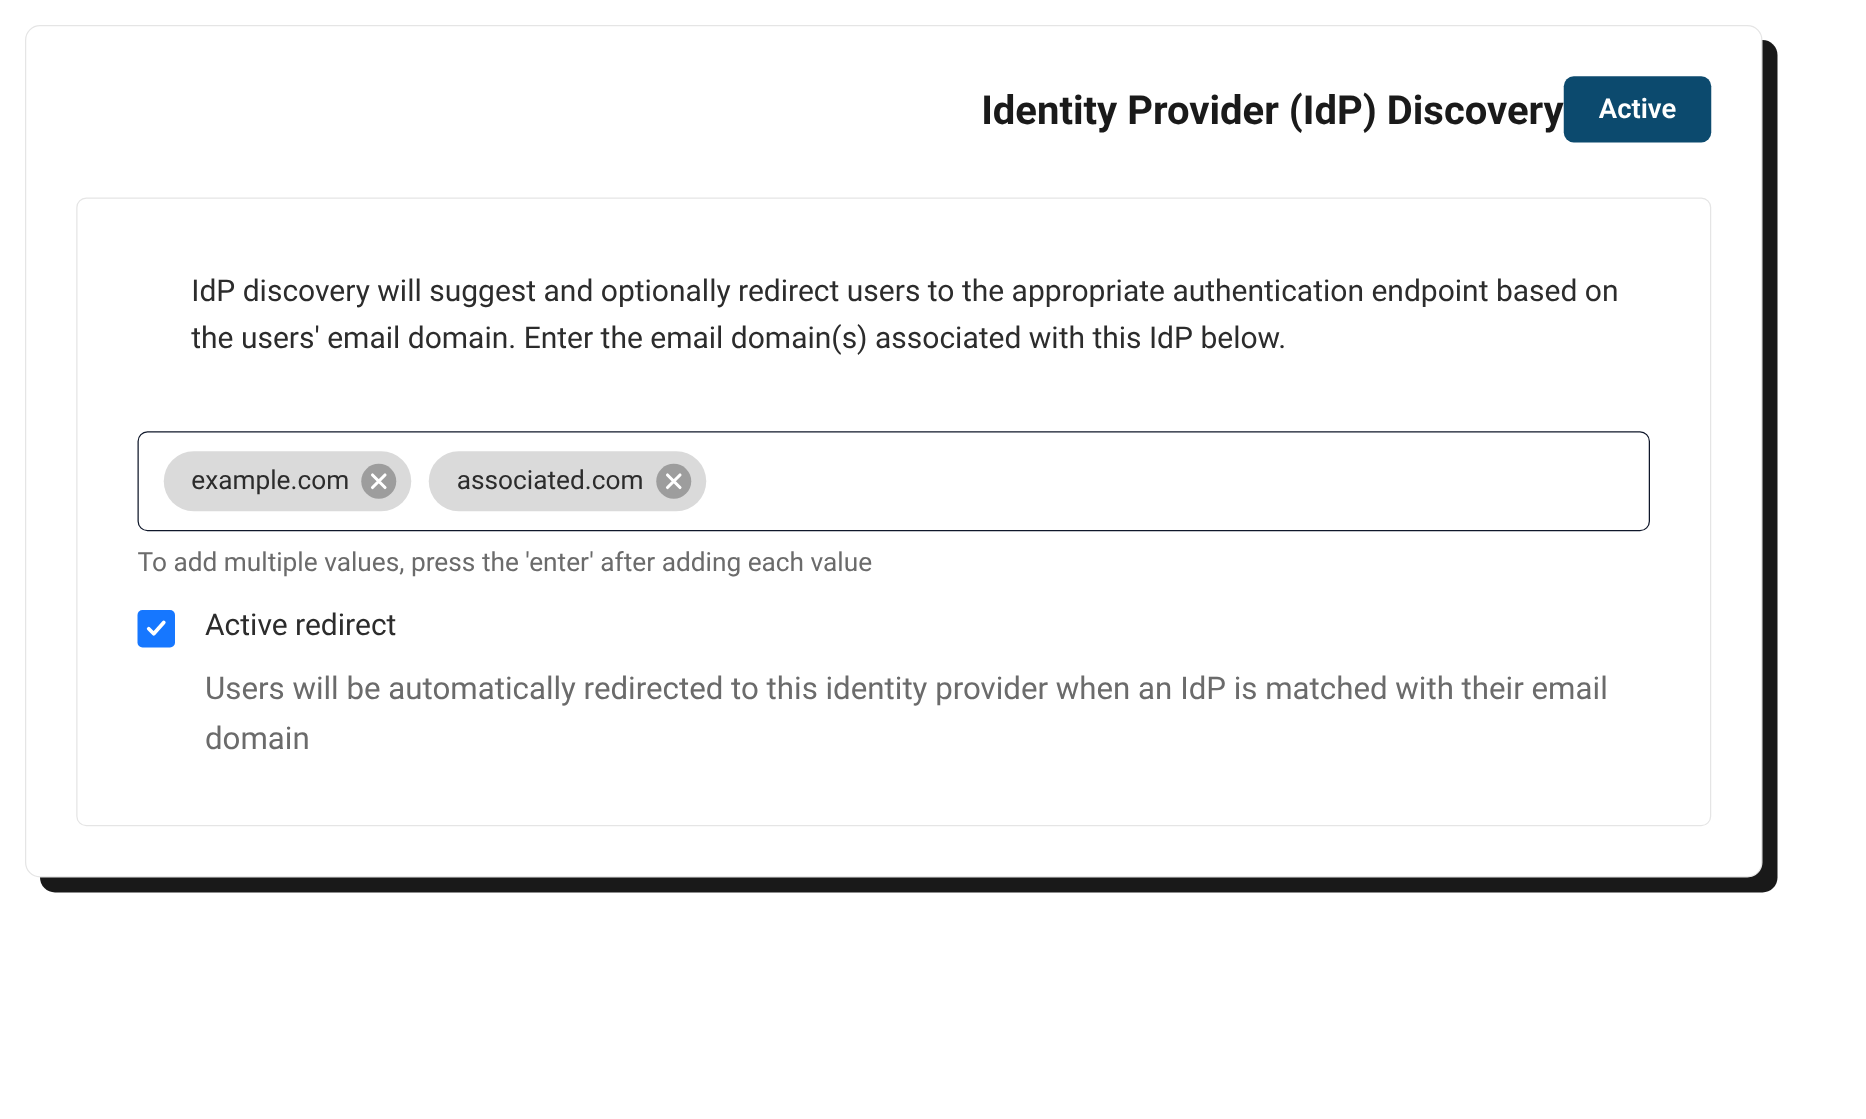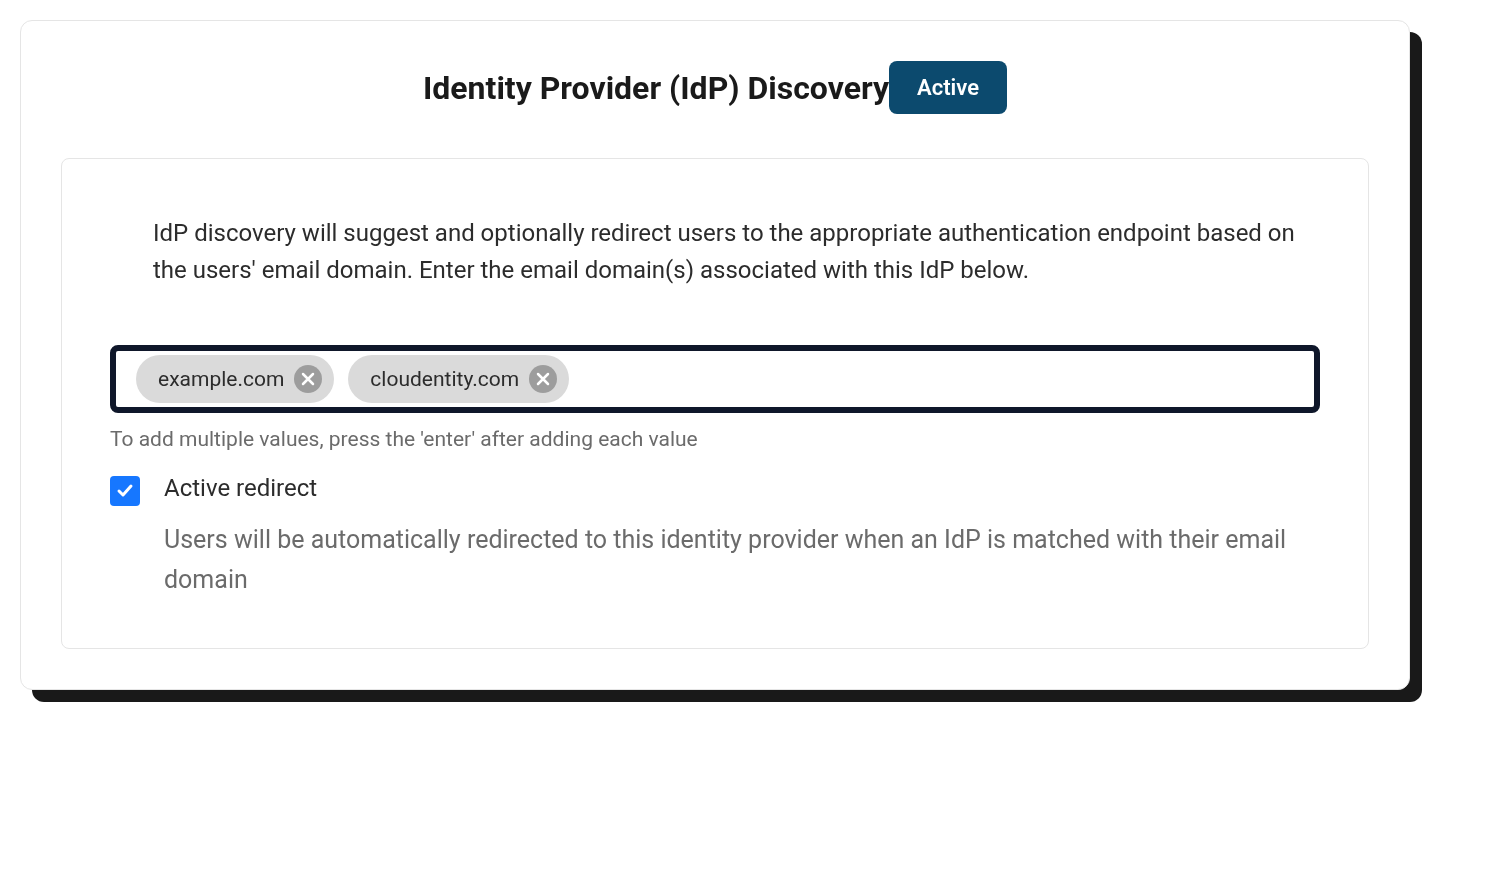--- a/index.html
+++ b/index.html
@@ -15,21 +15,21 @@
     .outer-container {
       width: 1390px;
       border: 1px solid #e5e5e5;
       border-radius: 12px;
       padding: 40px 40px 40px 40px;
       box-shadow: 12px 12px 0px rgba(0,0,0,0.9);
       background: #ffffff;
     }
     .header-row {
       display: flex;
-      justify-content: center;
+      justify-content: flex-end;
       align-items: center;
       margin-bottom: 44px;
     }
     .page-title {
       font-size: 32px;
       font-weight: 700;
       color: #1a1a1a;
     }
     .active-badge {
       background: #0c4a6e;
@@ -62,23 +62,23 @@
       font-size: 22px;
       font-weight: 700;
       color: #2c2c2c;
     }
     .optional-label {
       font-size: 22px;
       color: #2c2c2c;
       font-weight: 400;
     }
     .tag-input {
-      border: 6px solid #0f172a;
+      border: 1px solid #0f172a;
       border-radius: 8px;
-      padding: 4px 20px;
+      padding: 15px 20px;
       display: flex;
       align-items: center;
       gap: 14px;
       flex-wrap: wrap;
       margin-bottom: 14px;
     }
     .chip {
       background: #dadada;
       border-radius: 999px;
       padding: 10px 12px 10px 22px;
@@ -170,21 +170,21 @@
     <div class="tag-input">
       <div class="chip">
         <span>example.com</span>
         <span class="chip-close">
           <svg viewBox="0 0 14 14" fill="none">
             <path d="M2 2 L12 12 M12 2 L2 12" stroke="#ffffff" stroke-width="2.5" stroke-linecap="round"></path>
           </svg>
         </span>
       </div>
       <div class="chip">
-        <span>cloudentity.com</span>
+        <span>associated.com</span>
         <span class="chip-close">
           <svg viewBox="0 0 14 14" fill="none">
             <path d="M2 2 L12 12 M12 2 L2 12" stroke="#ffffff" stroke-width="2.5" stroke-linecap="round"></path>
           </svg>
         </span>
       </div>
     </div>
 
     <p class="helper-text">To add multiple values, press the 'enter' after adding each value</p>
 

